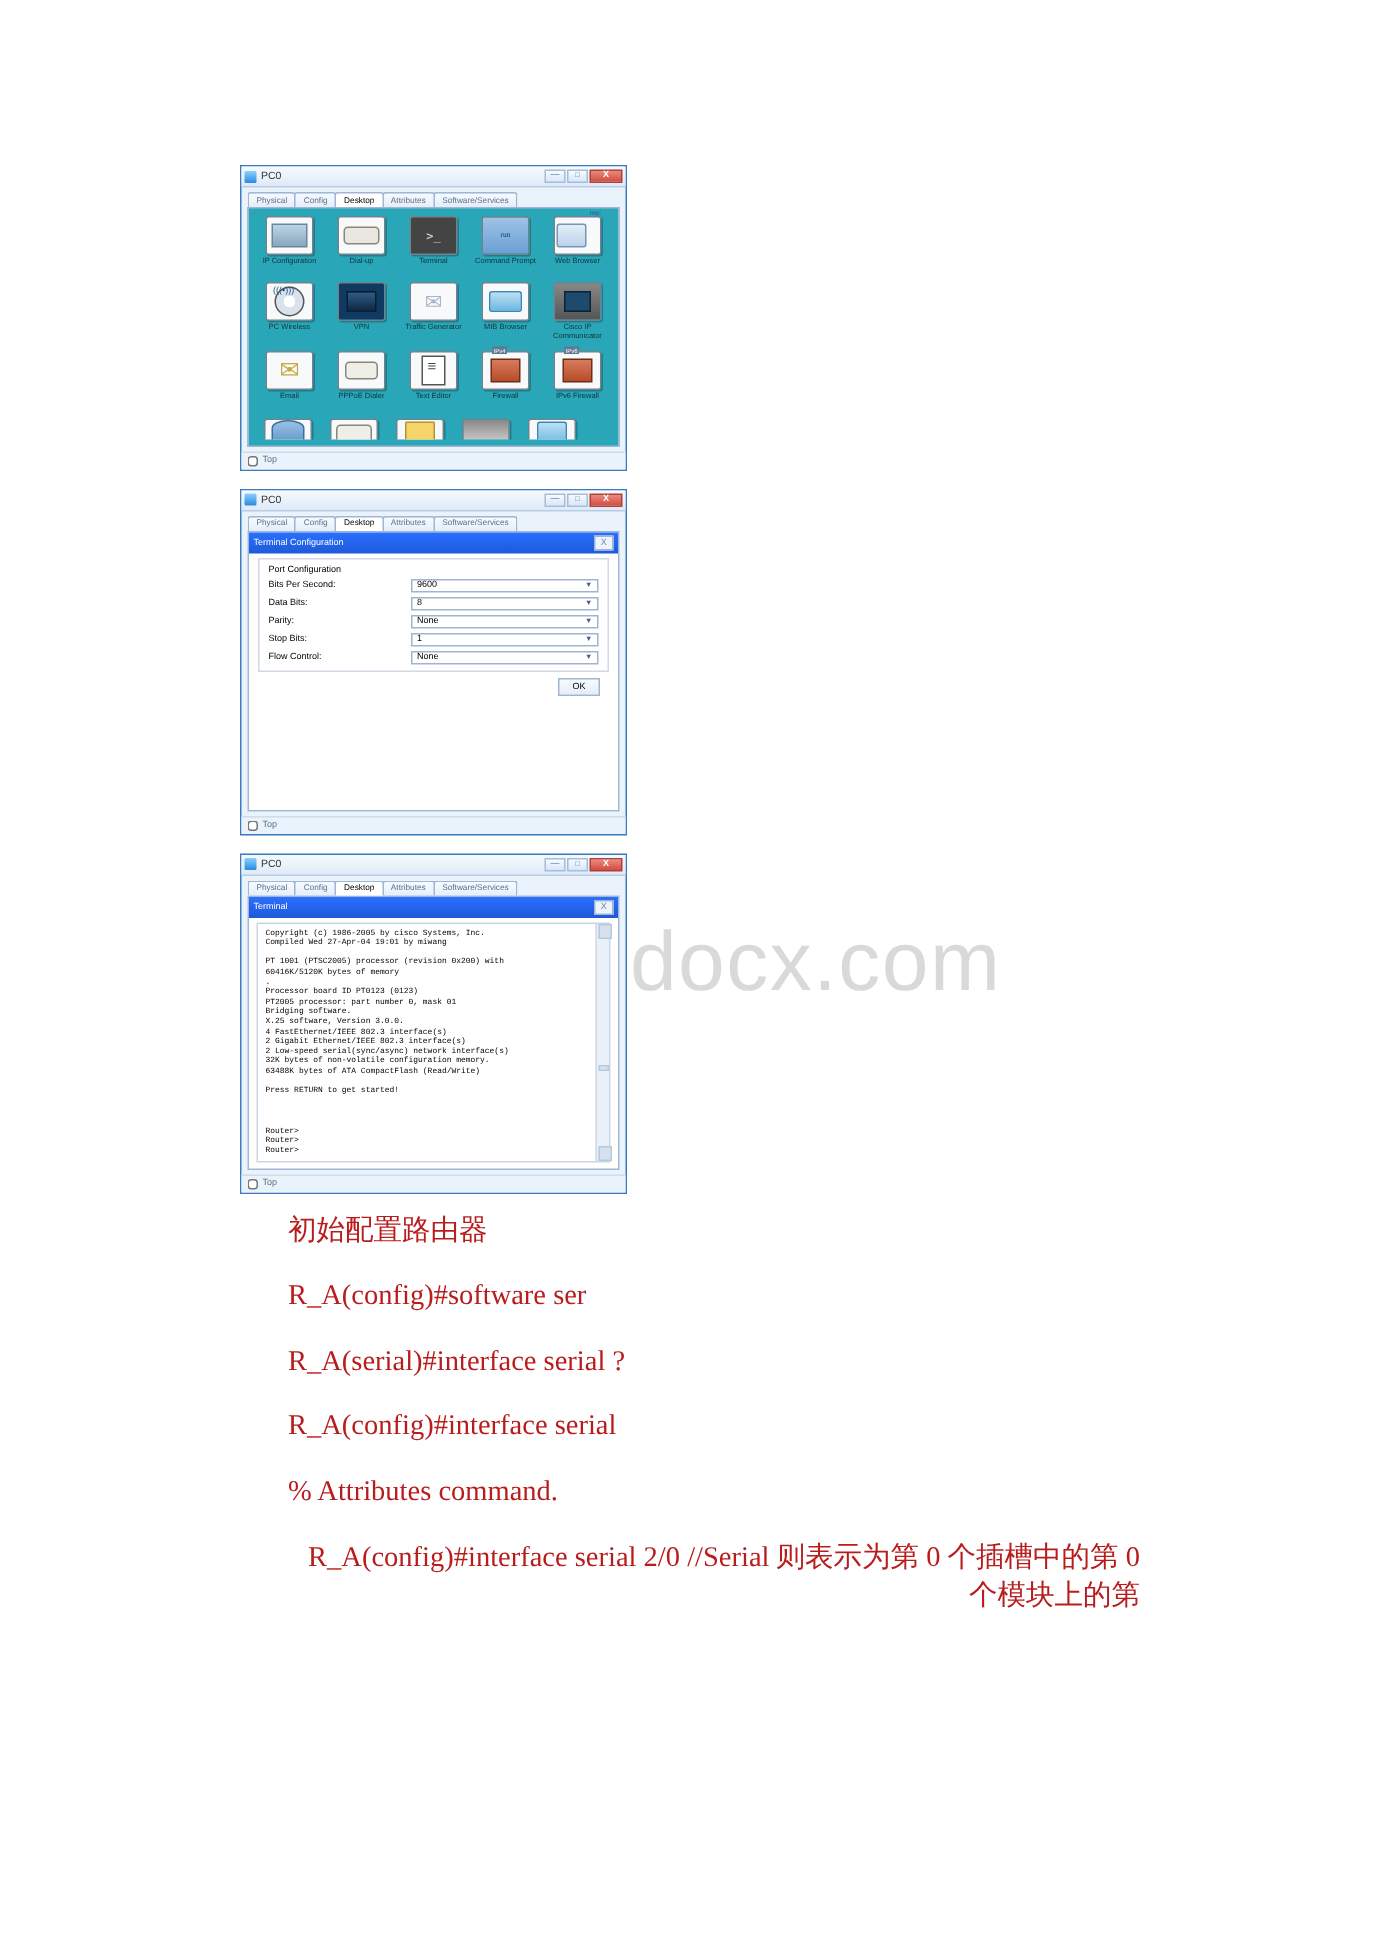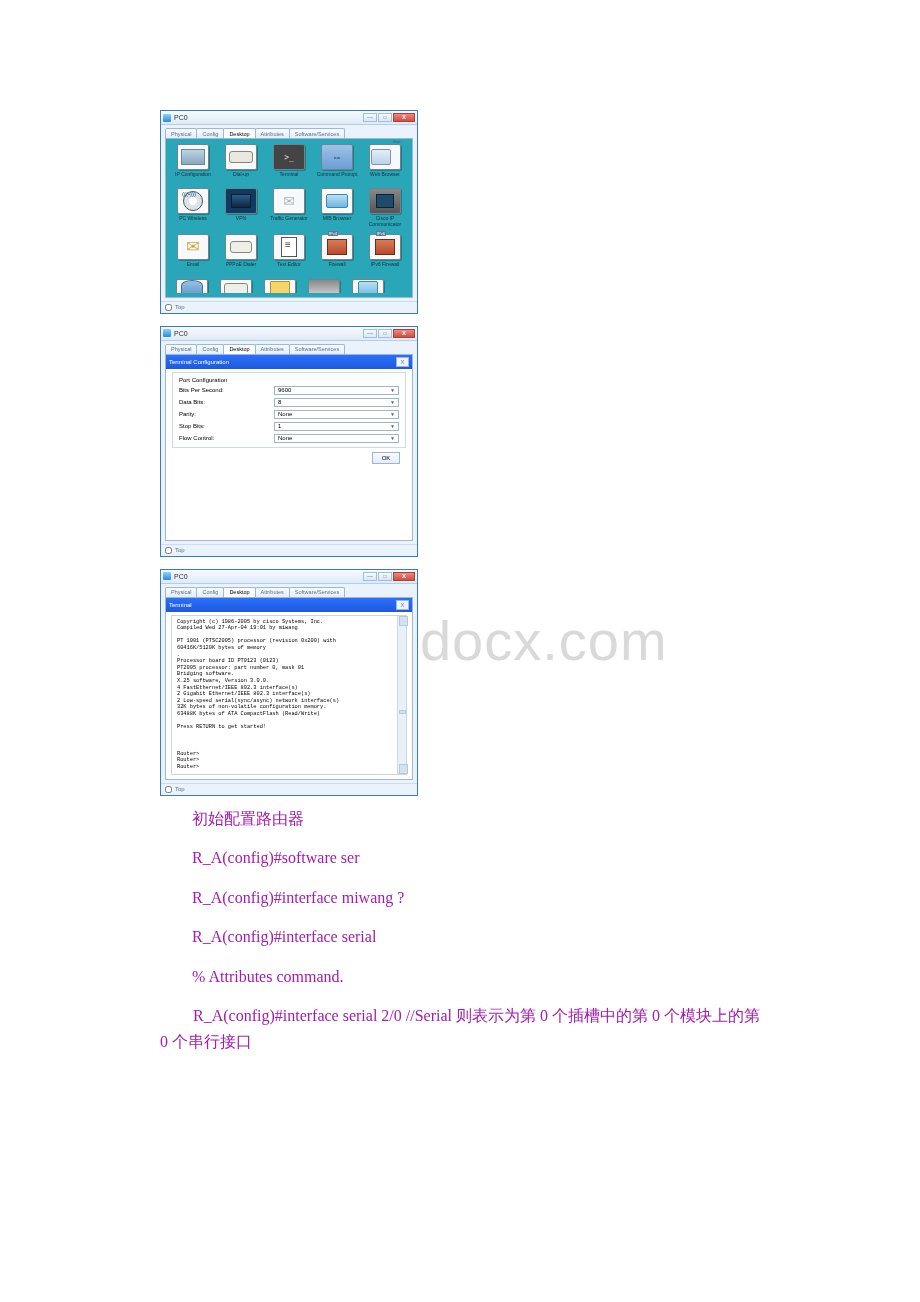--- a/index.html
+++ b/index.html
@@ -231,22 +231,22 @@
     position:absolute;
     right:0;
     width:7px;
     height:4px;
     background:#d6e1ef;
     border:1px solid #b8c8dc;
     left:1px;
   }
   .body-text p {
     font-family: "Times New Roman", "SimSun", serif;
-    font-size: 16px;
-    color:#a21caf;
+    font-size: 19px;
+    color:#b91c1c;
     margin: 0 0 18px 0;
     line-height:1.35;
   }
   .body-text p.indent { text-indent: 32px; }
   .body-text p.wrap { text-indent: 32px; text-align: right; }
   .ico-ip::before{content:"";width:22px;height:14px;background:linear-gradient(#bcd3e6,#8aa7bd);display:block;border:1px solid #6b879a;}
   .ico-dial::before{content:"";width:22px;height:10px;background:#e9e7df;display:block;border:1px solid #8a8777;border-radius:3px;}
   .ico-term{background:#444!important;}
   .ico-term::before{content:">_";color:#ddd;font-family:monospace;font-size:8px;}
   .ico-cmd{background:linear-gradient(#9fc3e6,#6a9fd4)!important;}
@@ -518,19 +518,18 @@
       <div class="top-chk">
         <input type="checkbox" style="">
         <span>Top</span>
       </div>
     </div>
   </div>
 
   <div class="body-text">
     <p class="indent">初始配置路由器</p>
     <p class="indent">R_A(config)#software ser</p>
-    <p class="indent">R_A(config)#interface miwang ?</p>
+    <p class="indent">R_A(serial)#interface serial ?</p>
     <p class="indent">R_A(config)#interface serial</p>
     <p class="indent">% Attributes command.</p>
     <p class="wrap"><span>R_A(config)#interface serial 2/0 //Serial 则表示为第 0 个插槽中的第 0 个模块上的第</span></p>
-    <p style="margin-top:-14px;">0 个串行接口</p>
   </div>
 </div>
 
 </body></html>

